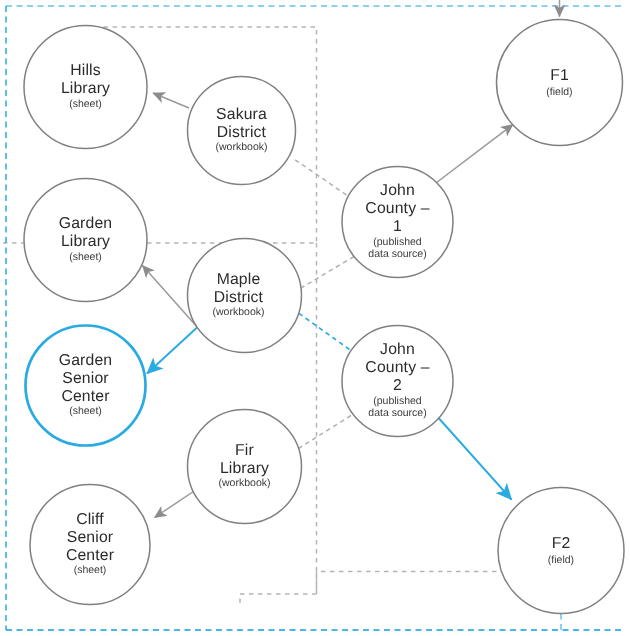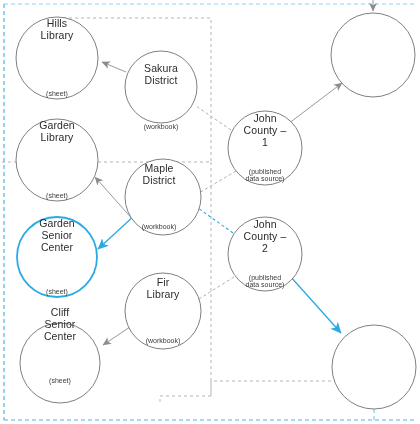--- a/index.html
+++ b/index.html
@@ -24,21 +24,21 @@
   }
   .node-label {
     position: absolute;
     text-align: center;
     color: #2b2b2b;
     pointer-events: none;
     line-height: 1.12;
     display: flex;
     flex-direction: column;
     align-items: center;
-    justify-content: space-between;
+    justify-content: center;
   }
   .node-title {
     font-size: 10.5px;
     letter-spacing: 0.1px;
     white-space: pre-line;
   }
   .node-sub {
     font-size: 7px;
     color: #3a3a3a;
     margin-top: 1px;
@@ -124,28 +124,28 @@
     <span class="node-sub">(sheet)</span>
   </div>
 
   <div class="node-label" style="left:17px; top:218px; width:80px; height:78px;">
     <span class="node-title">Garden
 Senior
 Center</span>
     <span class="node-sub">(sheet)</span>
   </div>
 
-  <div class="node-label" style="left:20px; top:307px; width:80px; height:78px;">
+  <div class="node-label" style="left:20px; top:324px; width:80px; height:78px;">
     <span class="node-title">Cliff
 Senior
 Center</span>
     <span class="node-sub">(sheet)</span>
   </div>
 
-  <div class="node-label" style="left:125px; top:63px; width:72px; height:68px;">
+  <div class="node-label" style="left:125px; top:53px; width:72px; height:68px;">
     <span class="node-title">Sakura
 District</span>
     <span class="node-sub">(workbook)</span>
   </div>
 
   <div class="node-label" style="left:121px; top:163px; width:76px; height:68px;">
     <span class="node-title">Maple
 District</span>
     <span class="node-sub">(workbook)</span>
   </div>
@@ -165,14 +165,22 @@
   </div>
 
   <div class="node-label" style="left:229px; top:219px; width:72px; height:70px;">
     <span class="node-title">John
 County –
 2</span>
     <span class="node-sub">(published
 data source)</span>
   </div>
 
+  <div class="node-label" style="left:333px; top:15px; width:80px; height:80px;">
+    <span class="node-title">F1</span>
+    <span class="node-sub">(field)</span>
+  </div>
 
+  <div class="node-label" style="left:334px; top:327px; width:80px; height:80px;">
+    <span class="node-title">F2</span>
+    <span class="node-sub">(field)</span>
+  </div>
 </div>
 
 </body></html>

